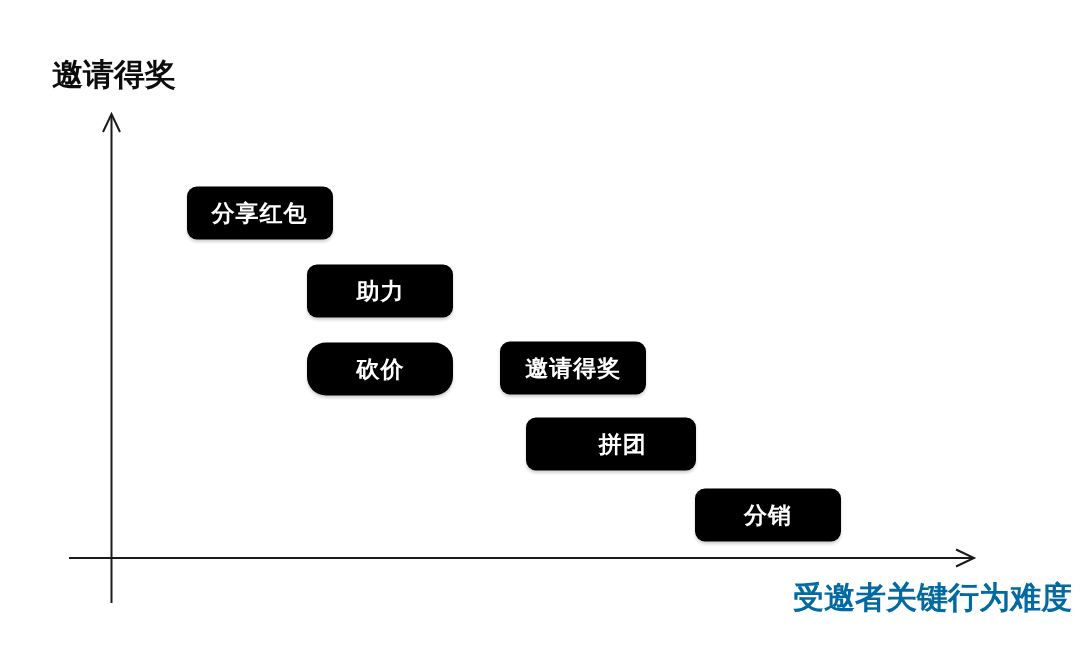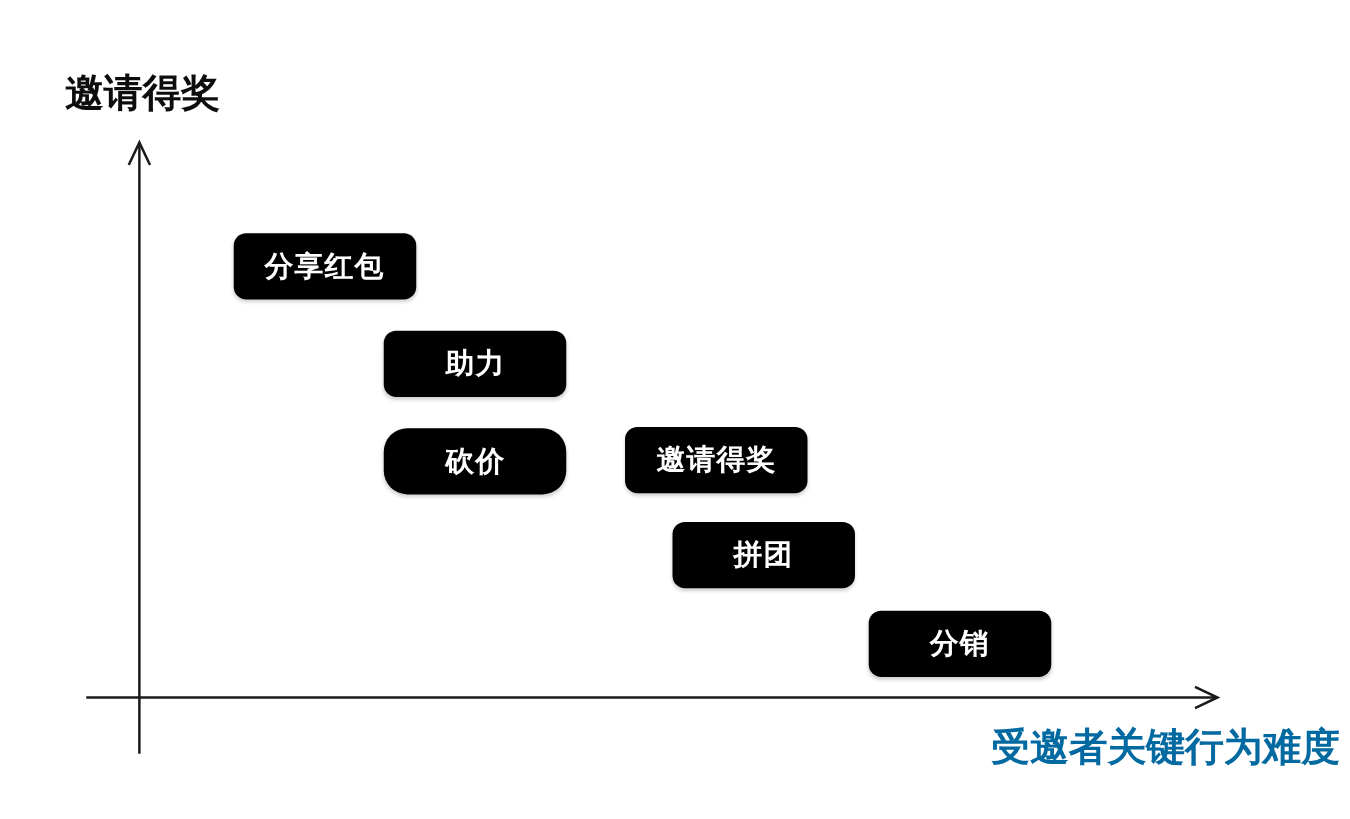--- a/index.html
+++ b/index.html
@@ -82,17 +82,17 @@
   </svg>
 
   <div class="ylabel">邀请得奖</div>
   <div class="xlabel">受邀者关键行为难度</div>
 
   <div class="plot-area">
       <div class="node" style="left: 259.573px; top: 213.346px;">分享红包</div>
       <div class="node" style="left: 380.393px; top: 290.871px;">助力</div>
       <div class="node" style="left: 380.393px; top: 368.839px; border-radius: 19px;">砍价</div>
       <div class="node" style="left: 557.308px; top: 367.51px; margin-left: 16px;">邀请得奖</div>
-      <div class="node" style="left: 610.814px; top: 444.149px;">拼团</div>
+      <div class="node" style="left: 610.814px; top: 444.149px; padding-left: 24px;">拼团</div>
       <div class="node" style="left: 767.88px; top: 514.586px;">分销</div>
     </div>
 
 </div>
 
 </body></html>

